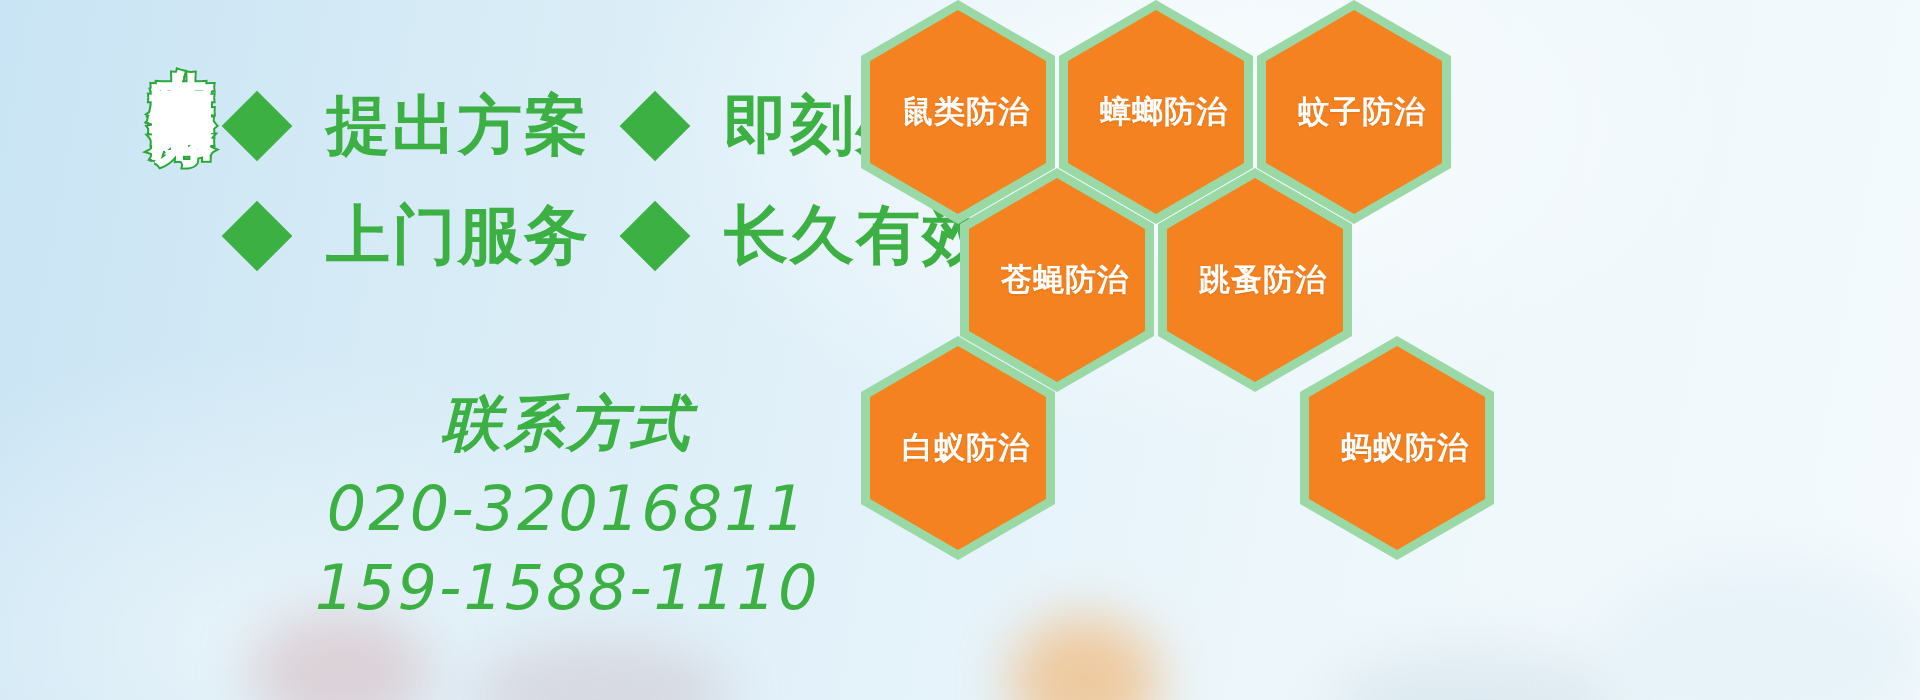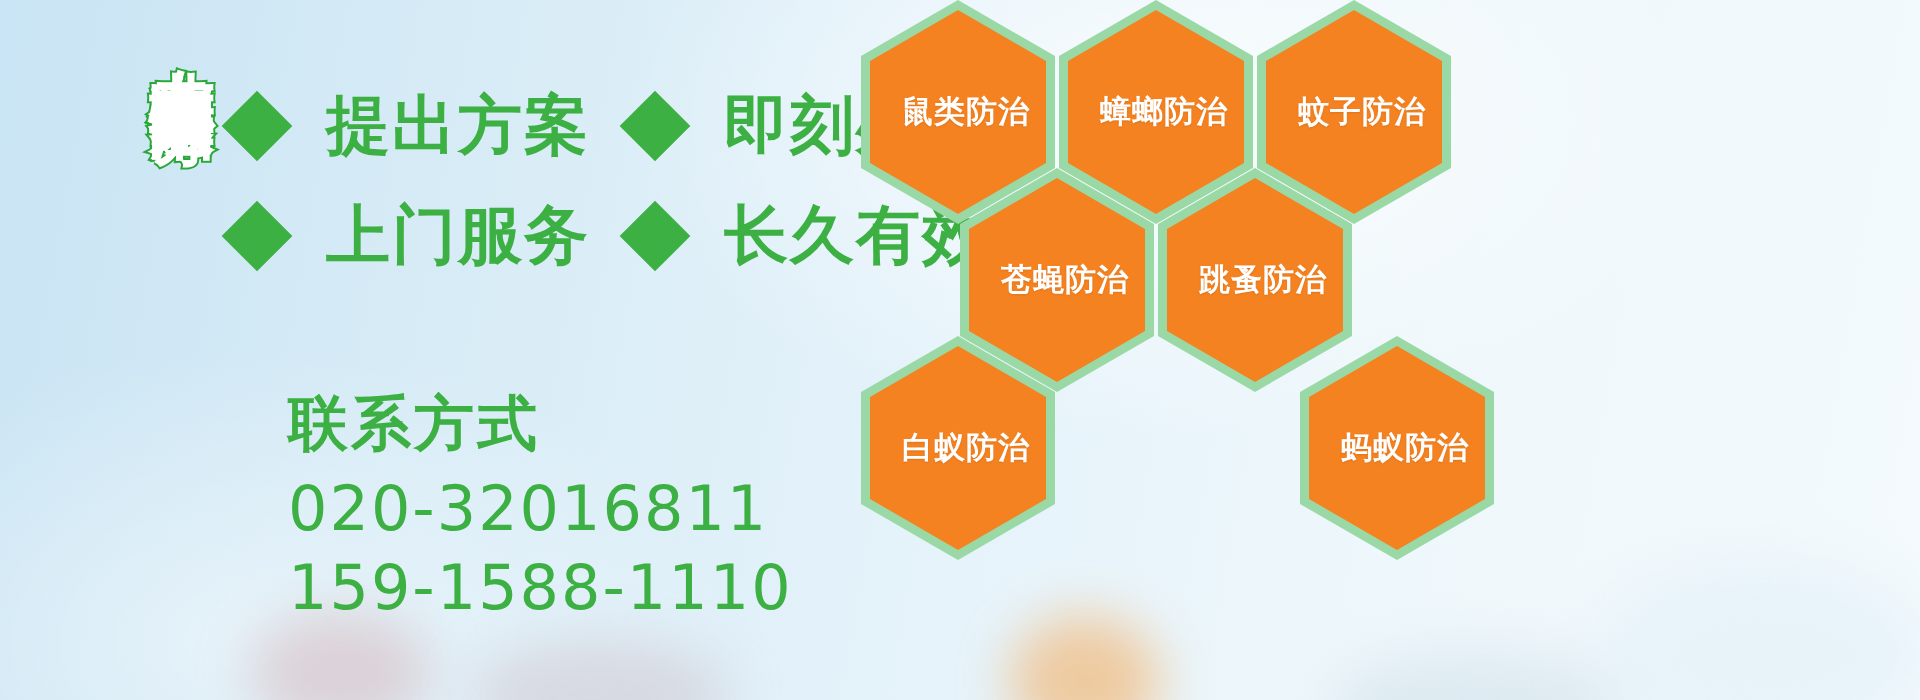--- a/index.html
+++ b/index.html
@@ -57,23 +57,24 @@
   .diamond{
     width:50px;height:50px;background:#3cb043;
     transform:rotate(45deg);
     flex:0 0 auto;
   }
   .bullet-text{margin:0 20px 0 24px;}
   .bullet-text:last-child{margin-right:0;}
 
   
   #contact-block{
-    position:absolute;left:288px;top:392px;width:570px;
-    color:#3cb043;
+    position:absolute;left:282px;top:392px;width:570px;
+    text-align:center;color:#3cb043;
     font-family:"DejaVu Sans","Liberation Sans",sans-serif;
+    font-style:italic;
   }
   #contact-title{
     font-size:60px;font-weight:bold;letter-spacing:3px;line-height:1.05;
   }
   .phone{
     font-size:62px;font-weight:normal;letter-spacing:2px;line-height:1.28;
     font-family:"DejaVu Sans","Liberation Sans",sans-serif;
   }
   #phone-1{margin-top:14px;}
 

